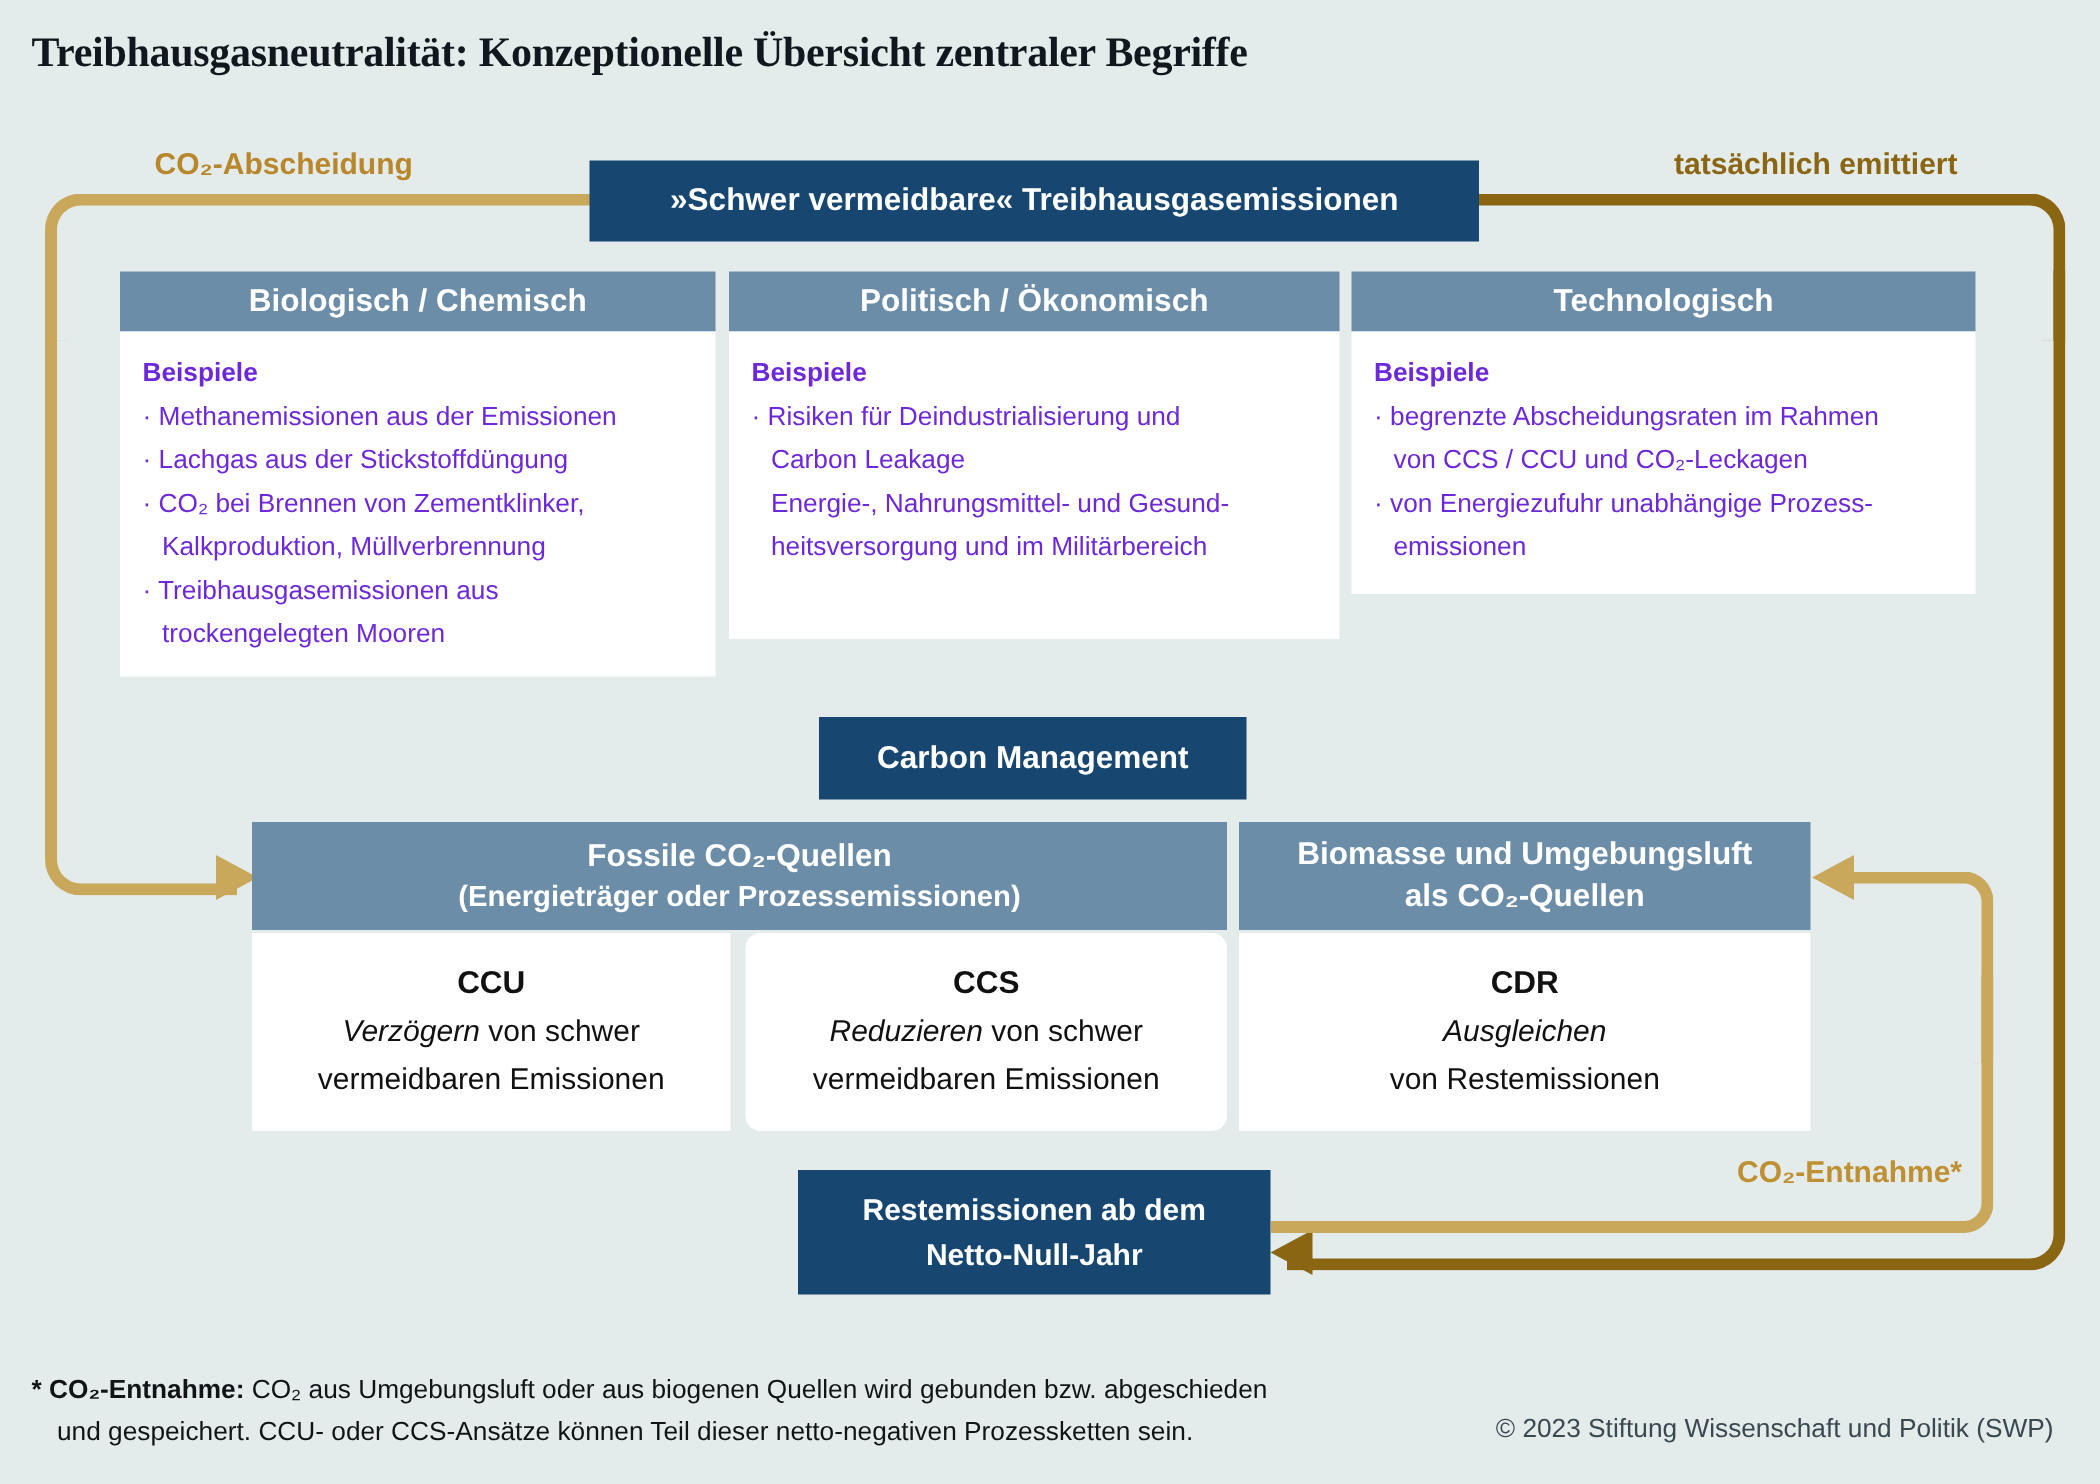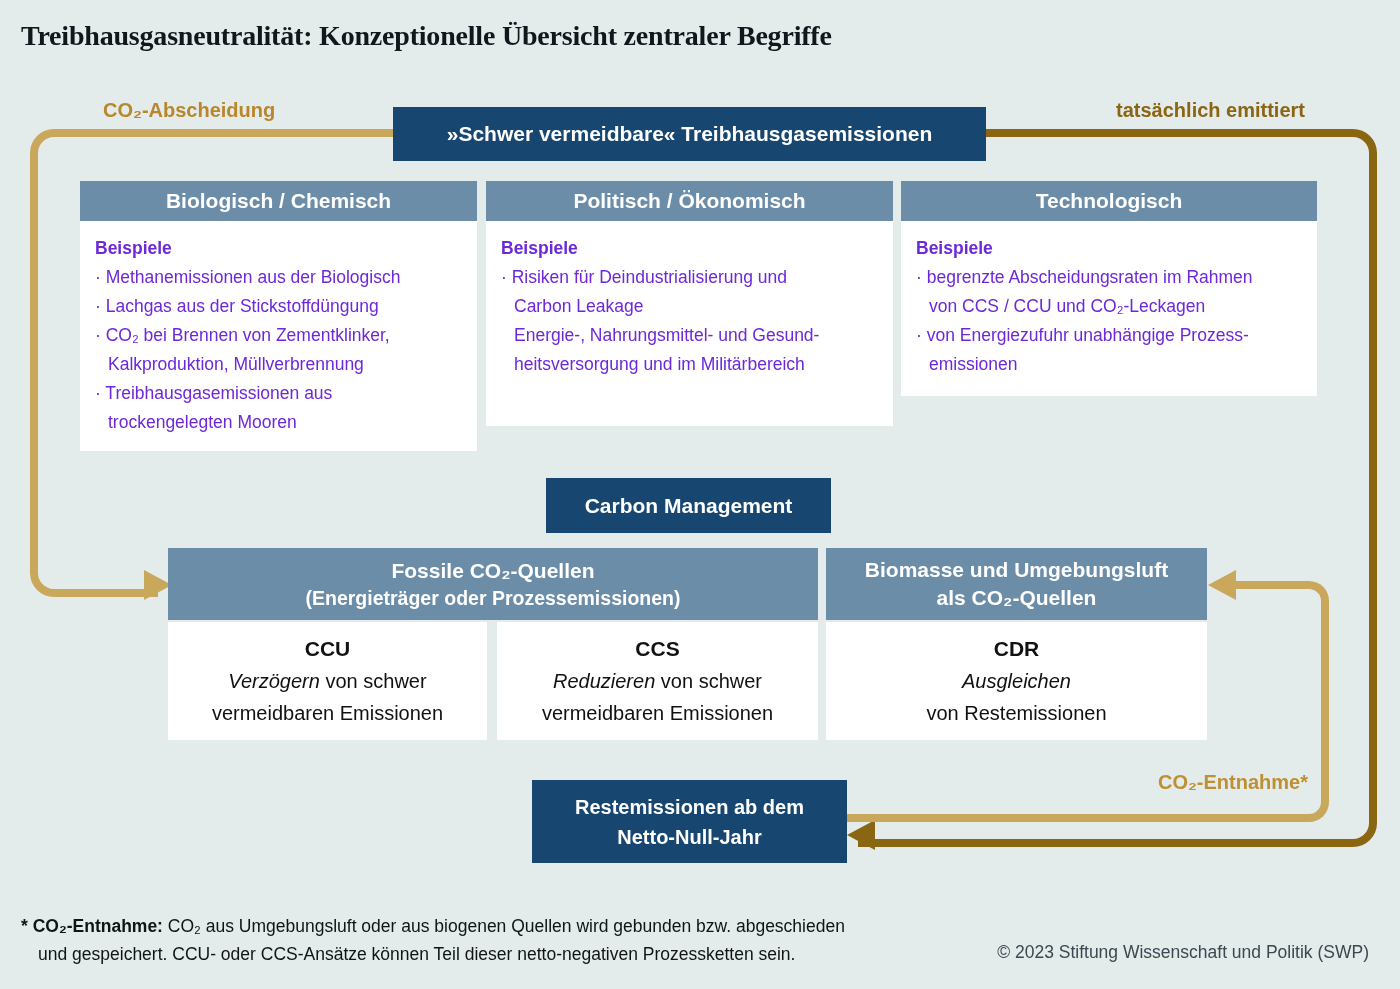--- a/index.html
+++ b/index.html
@@ -61,25 +61,25 @@
   .examples-label { font-weight: bold; }
   .line.w { padding-left: 13px; }
 
   .mid-header { position: absolute; top: 548px; height: 72px; background: #6C8DA8; color: #fff;
                 display: flex; flex-direction: column; align-items: center; justify-content: center; text-align: center; }
   .mh-fossil { left: 168px; width: 650px; }
   .mh-biomass { left: 826px; width: 381px; font-weight: bold; font-size: 21px; line-height: 28px; }
   .mh-fossil .mh-line1 { font-weight: bold; font-size: 21px; line-height: 28px; }
   .mh-fossil .mh-line2 { font-weight: bold; font-size: 19.5px; line-height: 26px; }
 
-  .white-box { position: absolute; top: 622px; height: 118px; background: #ffffff; color: #111;
+  .white-box { position: absolute; top: 622px; height: 132px; background: #ffffff; color: #111;
                display: flex; flex-direction: column; align-items: center; justify-content: center;
                text-align: center; font-size: 20px; line-height: 32px; }
   .wb-ccu { left: 168px; width: 319px; }
-  .wb-ccs { left: 497px; width: 321px; }
+  .wb-ccs { left: 497px; width: 321px; border-radius: 10px; }
   .wb-cdr { left: 826px; width: 381px; }
   .wb-abbr { font-weight: bold; font-size: 21px; }
   .em { font-style: italic; text-align: right; }
 
   .footnote { position: absolute; left: 21px; top: 912px; font-size: 17.5px; line-height: 28px; color: #101417; }
   .footnote .fn2 { padding-left: 17px; }
   .footnote b { font-weight: bold; }
 
   .copyright { position: absolute; right: 31px; top: 942px; font-size: 17.5px; color: #3A4850; }
 </style>
@@ -107,21 +107,21 @@
   <div class="flow-label fl-removal">CO₂-Entnahme*</div>
 
   <div class="navy-box bx-top">»Schwer vermeidbare« Treibhausgasemissionen</div>
 
   <div class="col col-1">
     <div class="col-header">Biologisch / Chemisch</div>
     <div class="col-body">
       <div class="examples-label">Beispiele</div>
       <div>
 
-      <div class="line b">· Methanemissionen aus der Biologisch</div>
+      <div class="line b">· Methanemissionen aus der Emissionen</div>
           <div class="line b">· Lachgas aus der Stickstoffdüngung</div>
           <div class="line b">· CO₂ bei Brennen von Zementklinker,</div>
           <div class="line w">Kalkproduktion, Müllverbrennung</div>
           <div class="line b">· Treibhausgasemissionen aus</div>
           <div class="line w">trockengelegten Mooren</div>
         </div>
     </div>
   </div>
 
   <div class="col col-2">

